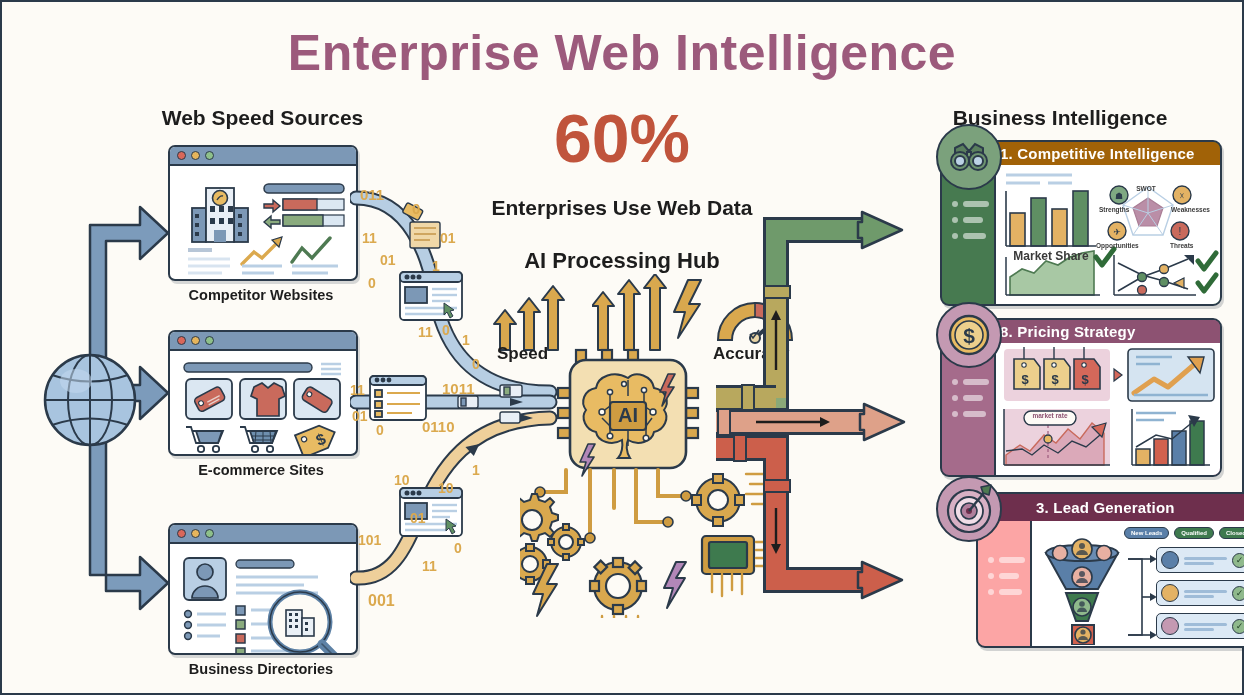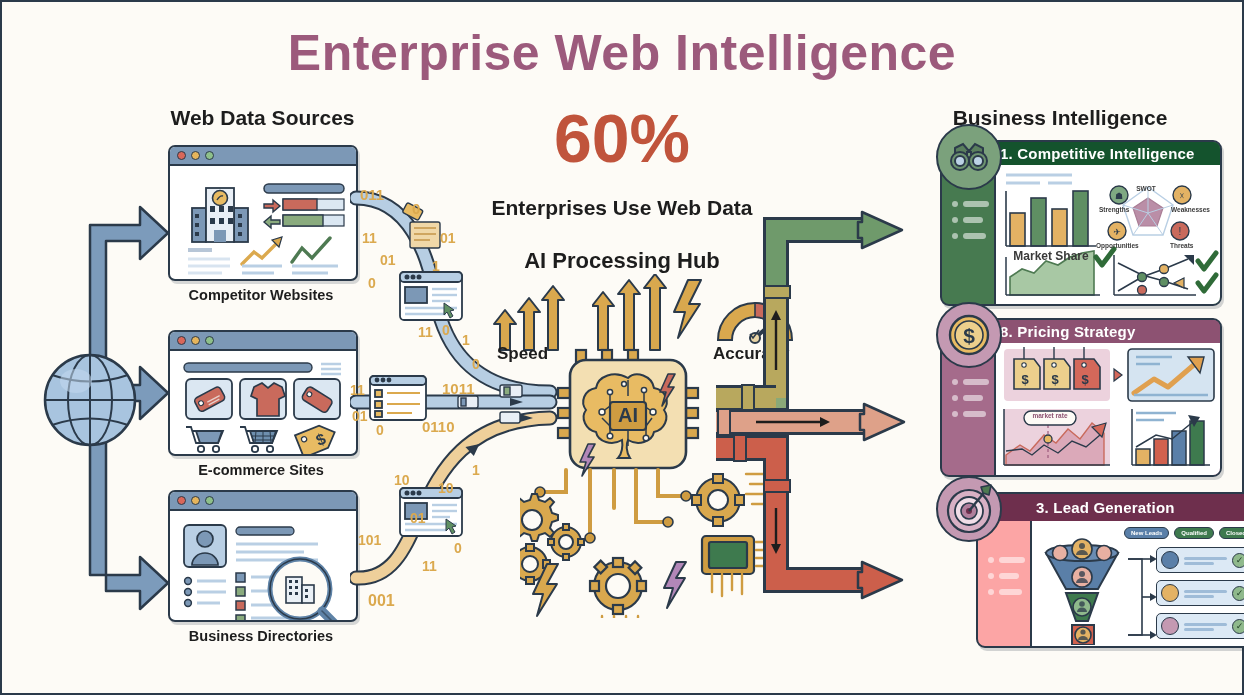--- a/index.html
+++ b/index.html
@@ -93,21 +93,21 @@
 </style>
 </head>
 <body>
 
 <div class="frame"></div>
 
 <div class="abs" id="main-title">Enterprise Web Intelligence</div>
 <div class="abs" id="stat-number">60%</div>
 <div class="abs" id="stat-caption">Enterprises Use Web Data</div>
 <div class="abs" id="hub-title">AI Processing Hub</div>
-<div class="abs" id="sources-title">Web Data Sources</div>
+<div class="abs" id="sources-title">Web Speed Sources</div>
 <div class="abs" id="bi-title">Business Intelligence</div>
 
 <svg class="abs" style="left:28px;top:185px;" width="150" height="430">
   <g fill="#7c9bbb" stroke="#2b3a4a" stroke-width="2.5" stroke-linejoin="round">
     <path d="M62 215 L62 40 L112 40 L112 22 L140 48 L112 74 L112 56 L78 56 L78 215 Z"></path>
     <path d="M62 215 L62 390 L112 390 L112 372 L140 398 L112 424 L112 406 L78 406 L78 215 Z"></path>
     <path d="M86 200 L112 200 L112 182 L140 208 L112 234 L112 216 L86 216 Z"></path>
   </g>
   <circle cx="62" cy="215" r="45" fill="#a8c4df" stroke="#2b3a4a" stroke-width="2.5"></circle>
   <g fill="none" stroke="#2b3a4a" stroke-width="2">
@@ -248,21 +248,21 @@
           <path d="M120 68 l26 0 l12 12 l-12 12 l-26 0 z" fill="#e8bb63" stroke="#2b3a4a" stroke-width="1.8"></path>
           <circle cx="127" cy="75" r="2.6" fill="#fdfbf6" stroke="#2b3a4a" stroke-width="1.2"></circle>
           <text x="138" y="87" font-size="16" font-weight="bold" fill="#2b3a4a" font-family="Liberation Sans, sans-serif">$</text>
         </g>
       </svg>
     </div>
   </div>
   <div class="src-label">E-commerce Sites</div>
 </div>
 
-<div class="abs" style="left:168px;top:490px;">
+<div class="abs" style="left:168px;top:523px;">
   <div class="src-card" style="height:128px;">
     <div class="src-bar">
       <span class="dot d1"></span>
       <span class="dot d2"></span>
       <span class="dot d3"></span>
     </div>
     <div class="src-body">
       <svg width="170" height="104">
         <rect x="6" y="6" width="42" height="42" rx="5" fill="#b9cfe4" stroke="#2b3a4a" stroke-width="1.8"></rect>
         <circle cx="27" cy="20" r="8" fill="#7c98b6" stroke="#2b3a4a" stroke-width="1.7"></circle>
@@ -631,21 +631,21 @@
   <g fill="#cc5f4b" stroke="#2b3a4a" stroke-width="2">
     <rect x="18" y="245" width="12" height="26"></rect>
       <rect x="48" y="290" width="26" height="12"></rect>
   </g>
   <line x1="60" y1="318" x2="60" y2="358" stroke="#1d1d1d" stroke-width="2.4"></line>
   <path d="M60 364 l5 -10 l-10 0 z" fill="#1d1d1d"></path>
 </svg>
 
 <div class="abs" style="left:940px;top:140px;">
   <div class="bi-panel" style="height:162px;background:#477a50;">
-    <div class="bi-head" style="background:#14532d;">1. Competitive Intelligence</div>
+    <div class="bi-head" style="background:#a16207;">1. Competitive Intelligence</div>
     <div class="bi-body">
       <div class="bi-rail">
         <div class="rail-row">
             <span class="rail-dot"></span>
             <span class="rail-bar" style="width:26px;"></span>
           </div>
         <div class="rail-row">
             <span class="rail-dot"></span>
             <span class="rail-bar" style="width:20px;"></span>
           </div>

